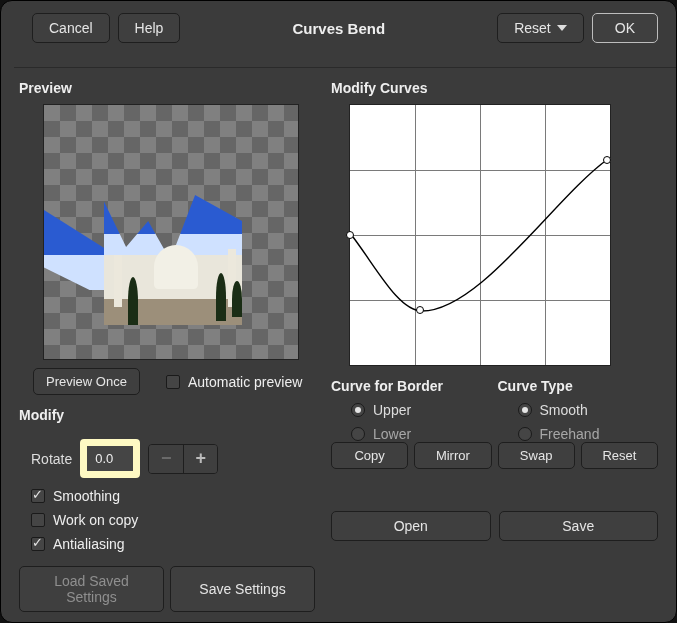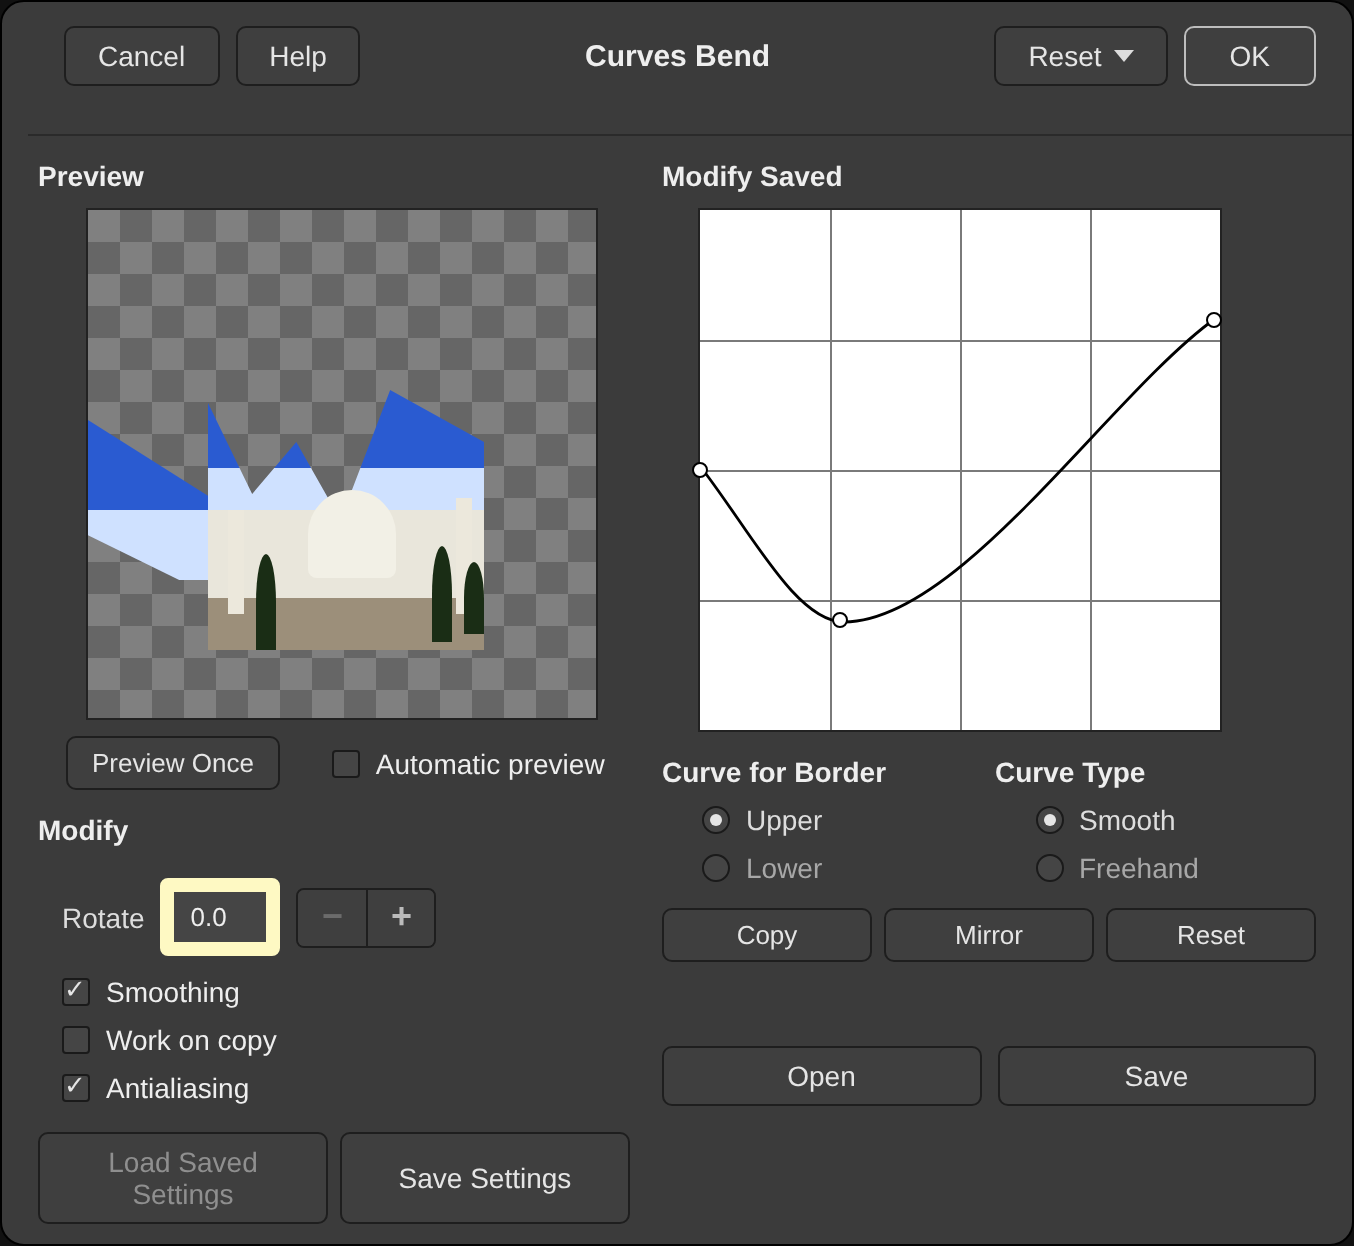--- a/index.html
+++ b/index.html
@@ -106,21 +106,21 @@
   .radio-col{display:flex;flex-direction:column;gap:8px;margin-left:20px;}
   .radio-row{display:flex;gap:6px;margin-top:12px;justify-content:center;}
   .radio-group{flex:1;}
   .radio-group .section-title{margin-bottom:8px;}
   .radio{display:flex;align-items:center;gap:8px;font-size:14px;}
   .radio input[type=radio]{
     appearance:none;width:14px;height:14px;border:1px solid #1a1a1a;background:#454545;border-radius:50%;position:relative;cursor:pointer;
   }
   .radio input[type=radio]:checked::after{content:"";position:absolute;inset:3px;border-radius:50%;background:#e5e5e5;}
   .radio.dim{color:#a7a7a7;}
-  .curve-btns{display:flex;gap:6px;margin-top:12px;}
+  .curve-btns{display:flex;gap:6px;margin-top:0;}
   .open-save{display:flex;gap:8px;margin-top:42px;}
   .open-save .btn{flex:1;}
   .chevron{display:inline-block;width:0;height:0;border-left:5px solid transparent;border-right:5px solid transparent;border-top:6px solid #ddd;}
 </style>
 </head>
 <body>
 
 <div class="window">
 
   <div class="topbar">
@@ -184,21 +184,21 @@
         </label>
       </div>
 
       <div class="btnrow">
         <button class="btn wide disabled">Load Saved Settings</button>
         <button class="btn wide">Save Settings</button>
       </div>
     </div>
 
     <div class="col right">
-      <div class="section-title">Modify Saved</div>
+      <div class="section-title">Modify Curves</div>
 
       <div class="curve-box">
         <div class="grid-v" style="left:25%"></div>
         <div class="grid-v" style="left:50%"></div>
         <div class="grid-v" style="left:75%"></div>
         <div class="grid-h" style="top:25%"></div>
         <div class="grid-h" style="top:50%"></div>
         <div class="grid-h" style="top:75%"></div>
         <svg class="curve-svg" viewBox="0 0 260 260" preserveAspectRatio="none">
           <path d="M 0,128 C 25,160 48,206 72,206 C 130,206 205,92 258,54" stroke="#000" stroke-width="1.4" fill="none"></path>
@@ -233,20 +233,21 @@
               <input type="radio" name="ctype" style="">
               <span>Freehand</span>
             </label>
           </div>
         </div>
       </div>
 
       <div class="curve-btns">
         <button class="btn small wide">Copy</button>
         <button class="btn small wide">Mirror</button>
+        <button class="btn small wide">Swap</button>
         <button class="btn small wide">Reset</button>
       </div>
 
       <div class="open-save">
         <button class="btn">Open</button>
         <button class="btn">Save</button>
       </div>
     </div>
 
   </div>

